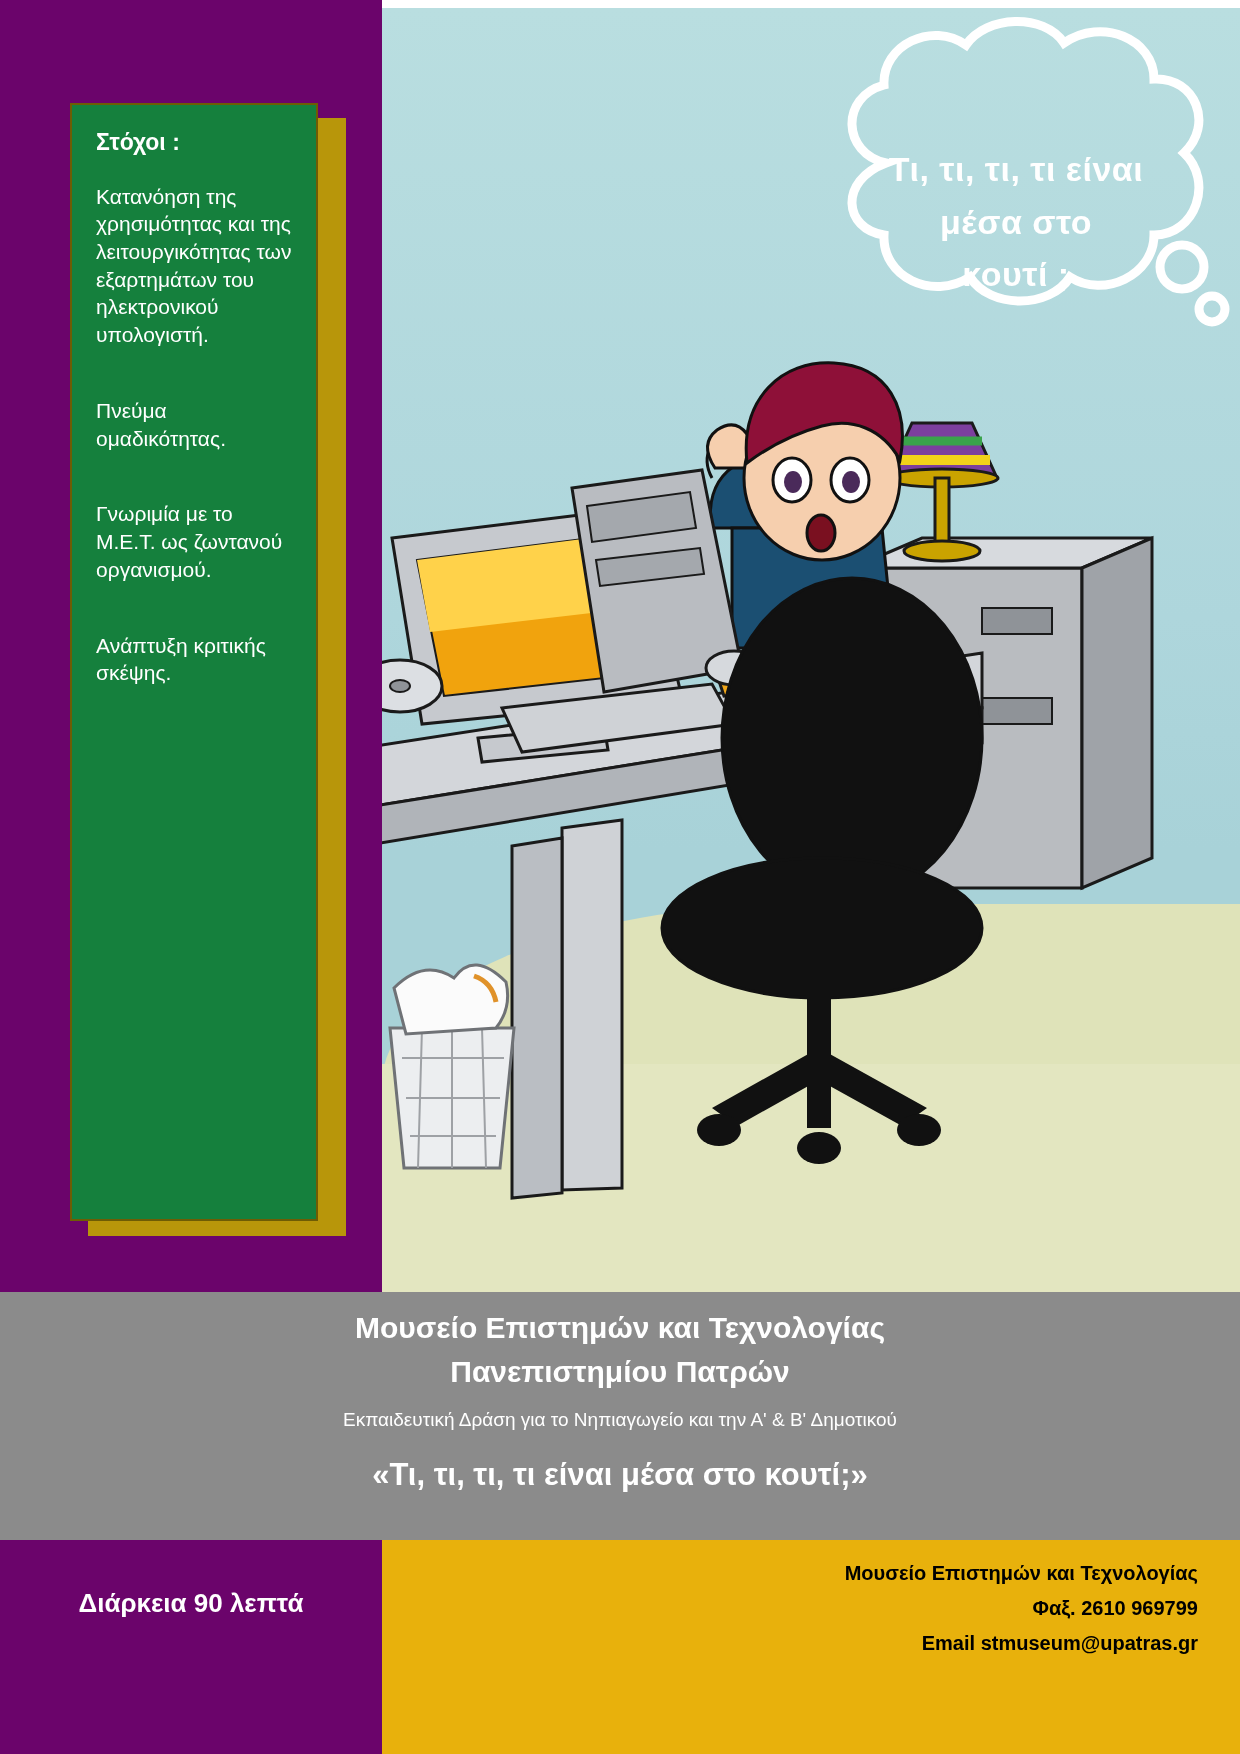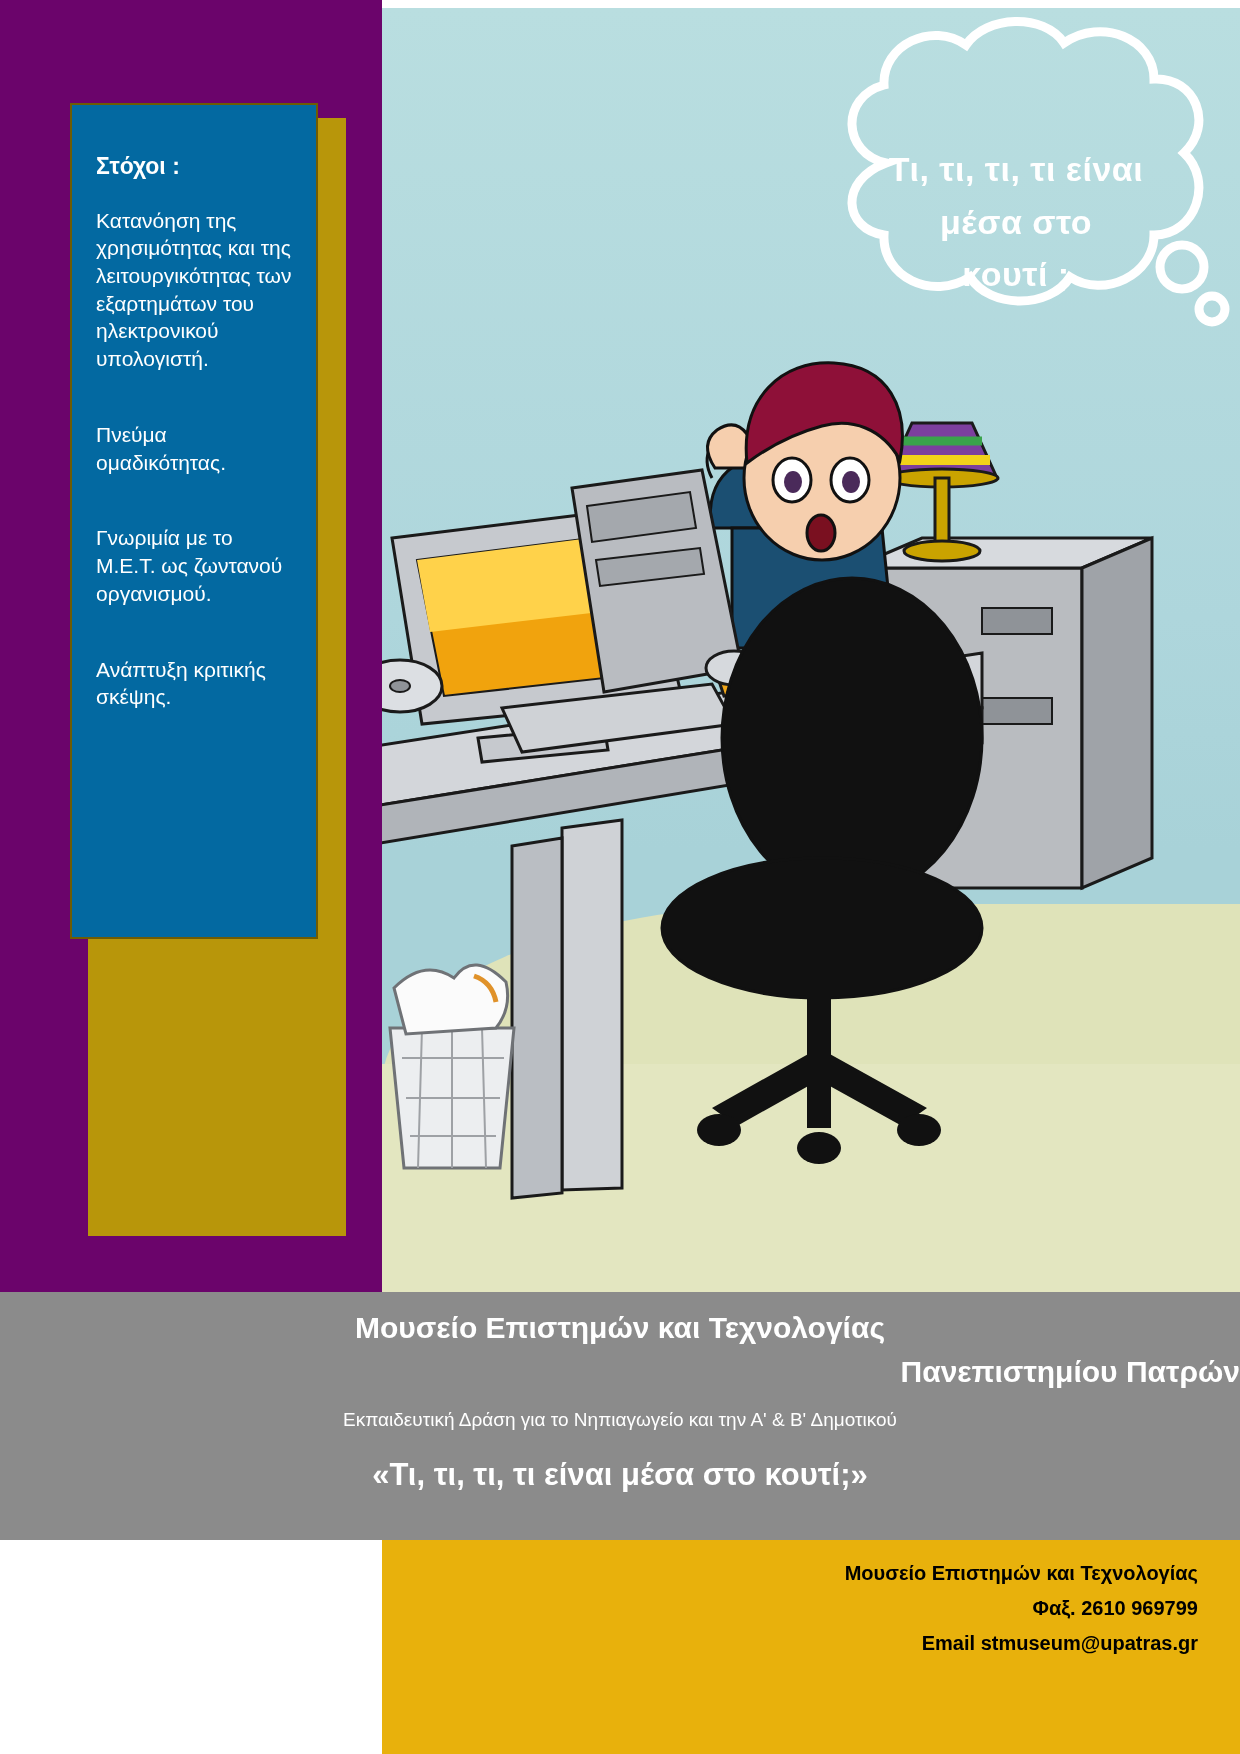--- a/index.html
+++ b/index.html
@@ -65,25 +65,25 @@
     position: absolute;
     left: 88px; top: 118px;
     width: 258px;
     height: 1118px;
     background: #b8960a;
   }
   .goals-box {
     position: absolute;
     left: 70px; top: 103px;
     width: 248px;
-    height: 836px;
-    background: #0369a1;
+    height: 1118px;
+    background: #15803d;
     border: 2px solid #6e5c04;
     box-sizing: border-box;
-    padding: 48px 24px 20px 24px;
+    padding: 24px 24px 20px 24px;
     color: #ffffff;
   }
   .goals-title {
     font-size: 23px;
     font-weight: bold;
     margin-bottom: 26px;
     line-height: 1.2;
   }
   .goals-item {
     font-size: 21px;
@@ -131,21 +131,20 @@
   .banner-title1 {
     font-size: 30px;
     font-weight: bold;
     padding-top: 14px;
     line-height: 1.45;
   }
   .banner-title2 {
     font-size: 30px;
     font-weight: bold;
     line-height: 1.45;
-    text-align: right;
   }
   .banner-sub {
     font-size: 19px;
     margin-top: 16px;
   }
   .banner-quote {
     font-size: 31px;
     font-weight: bold;
     margin-top: 26px;
   }
@@ -321,20 +320,23 @@
   </div>
 
   <div class="grey-banner">
     <div class="banner-title1">Μουσείο Επιστημών και Τεχνολογίας</div>
     <div class="banner-title2">Πανεπιστημίου Πατρών</div>
     <div class="banner-sub">Εκπαιδευτική Δράση για το Νηπιαγωγείο και την Α' &amp; Β' Δημοτικού</div>
     <div class="banner-quote">«Τι, τι, τι, τι είναι μέσα στο κουτί;»</div>
   </div>
 
   <div class="bottom-bar">
+    <div class="bottom-purple">
+      <div class="duration">Διάρκεια  90 λεπτά</div>
+    </div>
     <div class="bottom-yellow">
       <div class="contact-line">Μουσείο Επιστημών και Τεχνολογίας</div>
       <div class="contact-line">Φαξ. 2610 969799</div>
       <div class="contact-line">Email stmuseum@upatras.gr</div>
     </div>
   </div>
 
 </div>
 
 </body></html>

